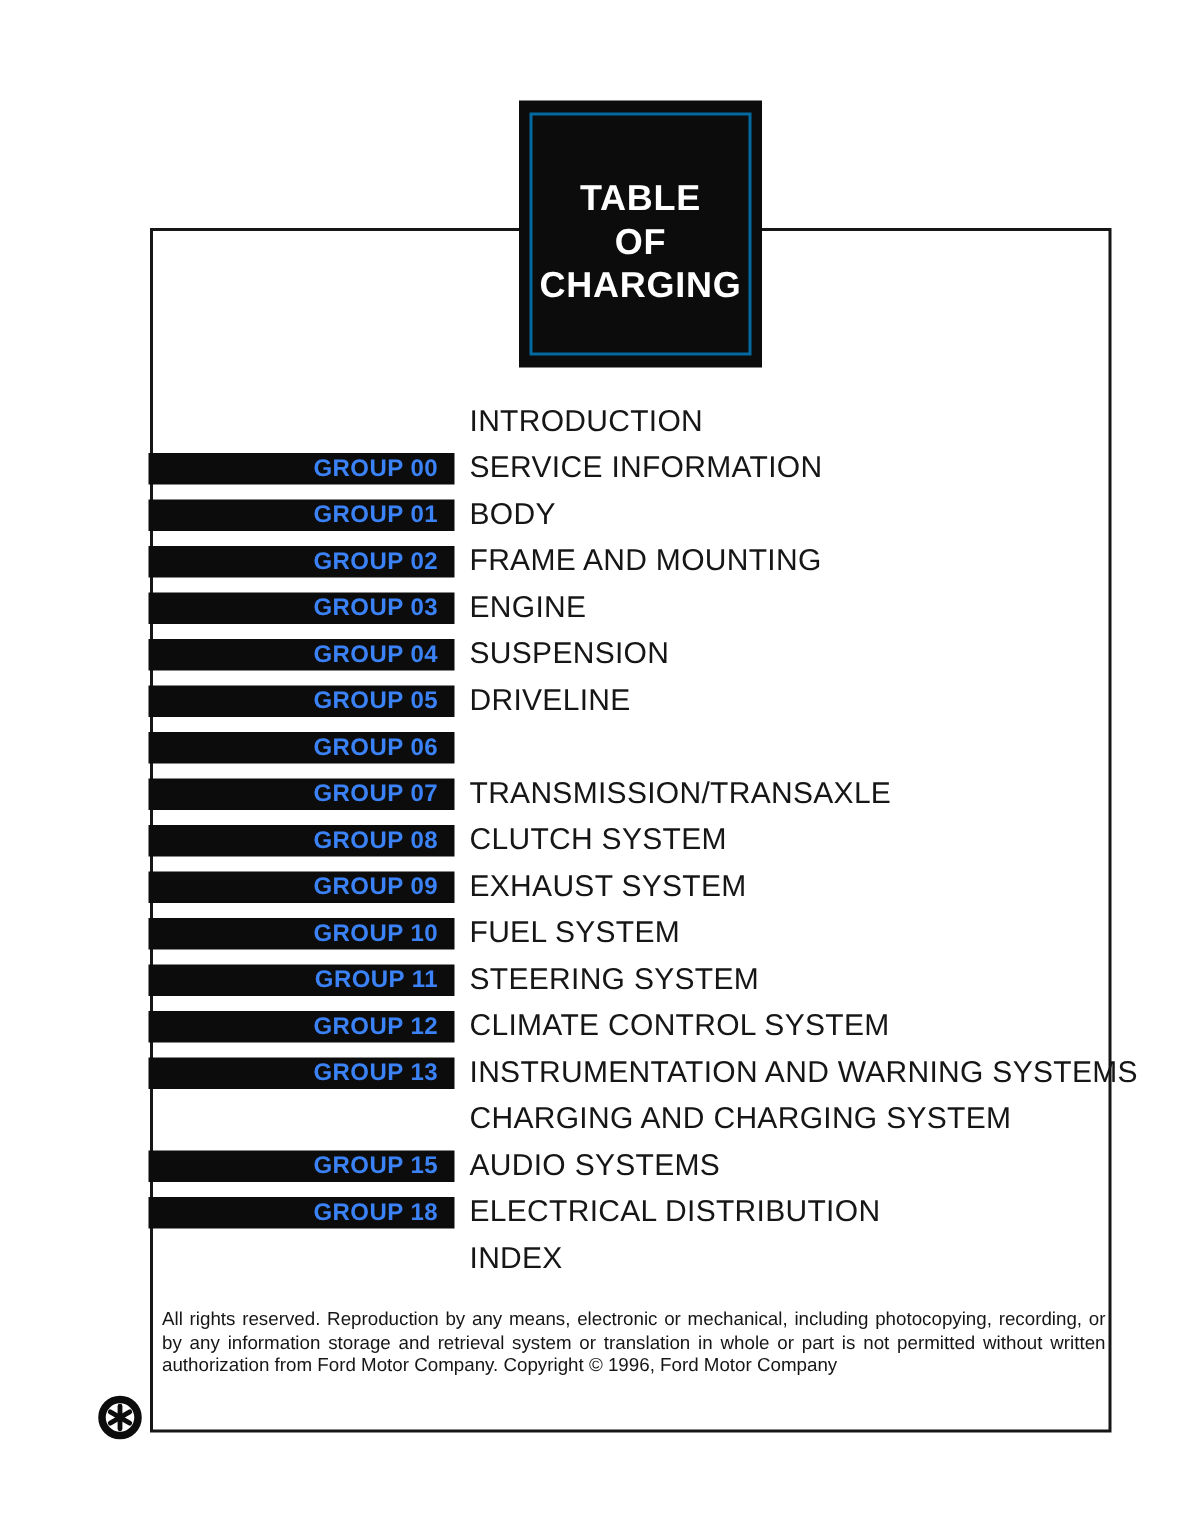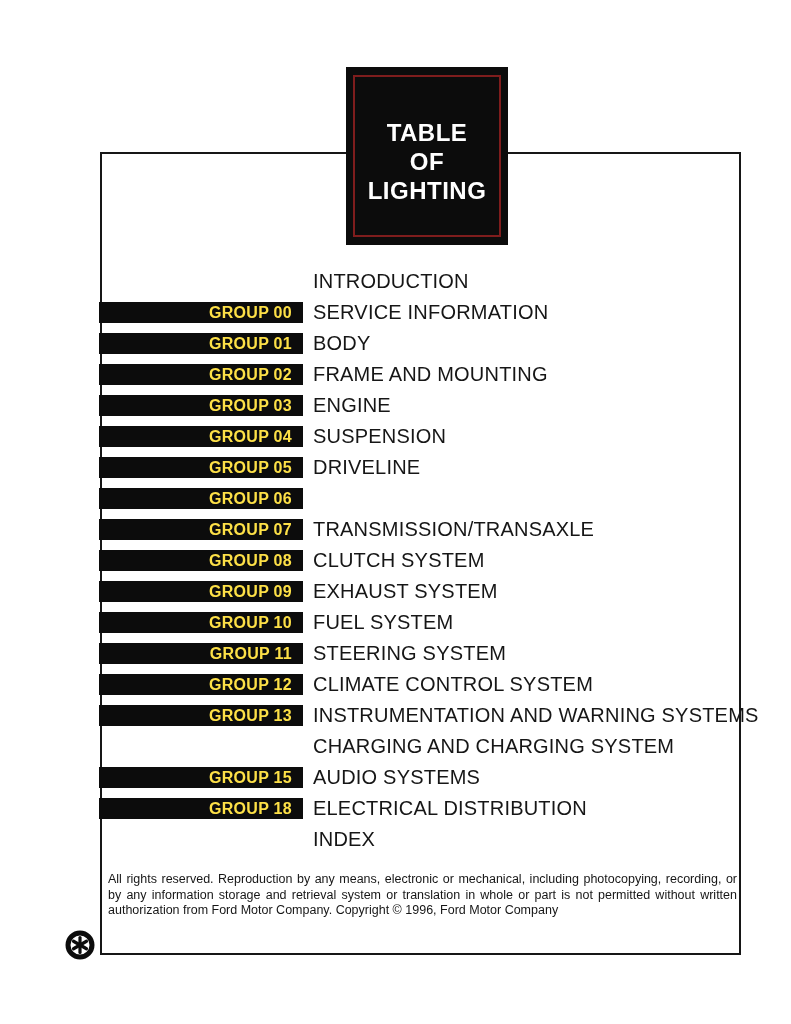--- a/index.html
+++ b/index.html
@@ -34,21 +34,21 @@
     width: 162px;
     height: 178px;
     background: #0c0c0c;
   }
   .toc-box-inner {
     position: absolute;
     left: 7px;
     top: 8px;
     right: 7px;
     bottom: 8px;
-    border: 2px solid #7f1d1d;
+    border: 2px solid #0369a1;
     display: flex;
     flex-direction: column;
     align-items: center;
     justify-content: center;
     padding-top: 10px;
     box-sizing: border-box;
   }
   .toc-box-inner span {
     color: #ffffff;
     font-size: 24px;
@@ -69,21 +69,21 @@
     position: relative;
     height: 31px;
   }
   .bar {
     position: absolute;
     left: 99px;
     top: 5px;
     width: 204px;
     height: 21px;
     background: #0c0c0c;
-    color: #fde047;
+    color: #3b82f6;
     font-size: 16px;
     font-weight: 700;
     line-height: 21px;
     letter-spacing: 0.3px;
     text-align: right;
     padding-right: 11px;
     box-sizing: border-box;
   }
   .bar:empty { display: none; }
   .title {
@@ -120,21 +120,21 @@
 </style>
 </head>
 <body>
 
 <div class="page-frame"></div>
 
 <div class="toc-box">
   <div class="toc-box-inner">
     <span>TABLE</span>
     <span>OF</span>
-    <span>LIGHTING</span>
+    <span>CHARGING</span>
   </div>
 </div>
 
 <div class="rows">
   <div class="row">
 
     <span class="title">INTRODUCTION</span>
   </div>
   <div class="row">
     <span class="bar">GROUP 00</span>

